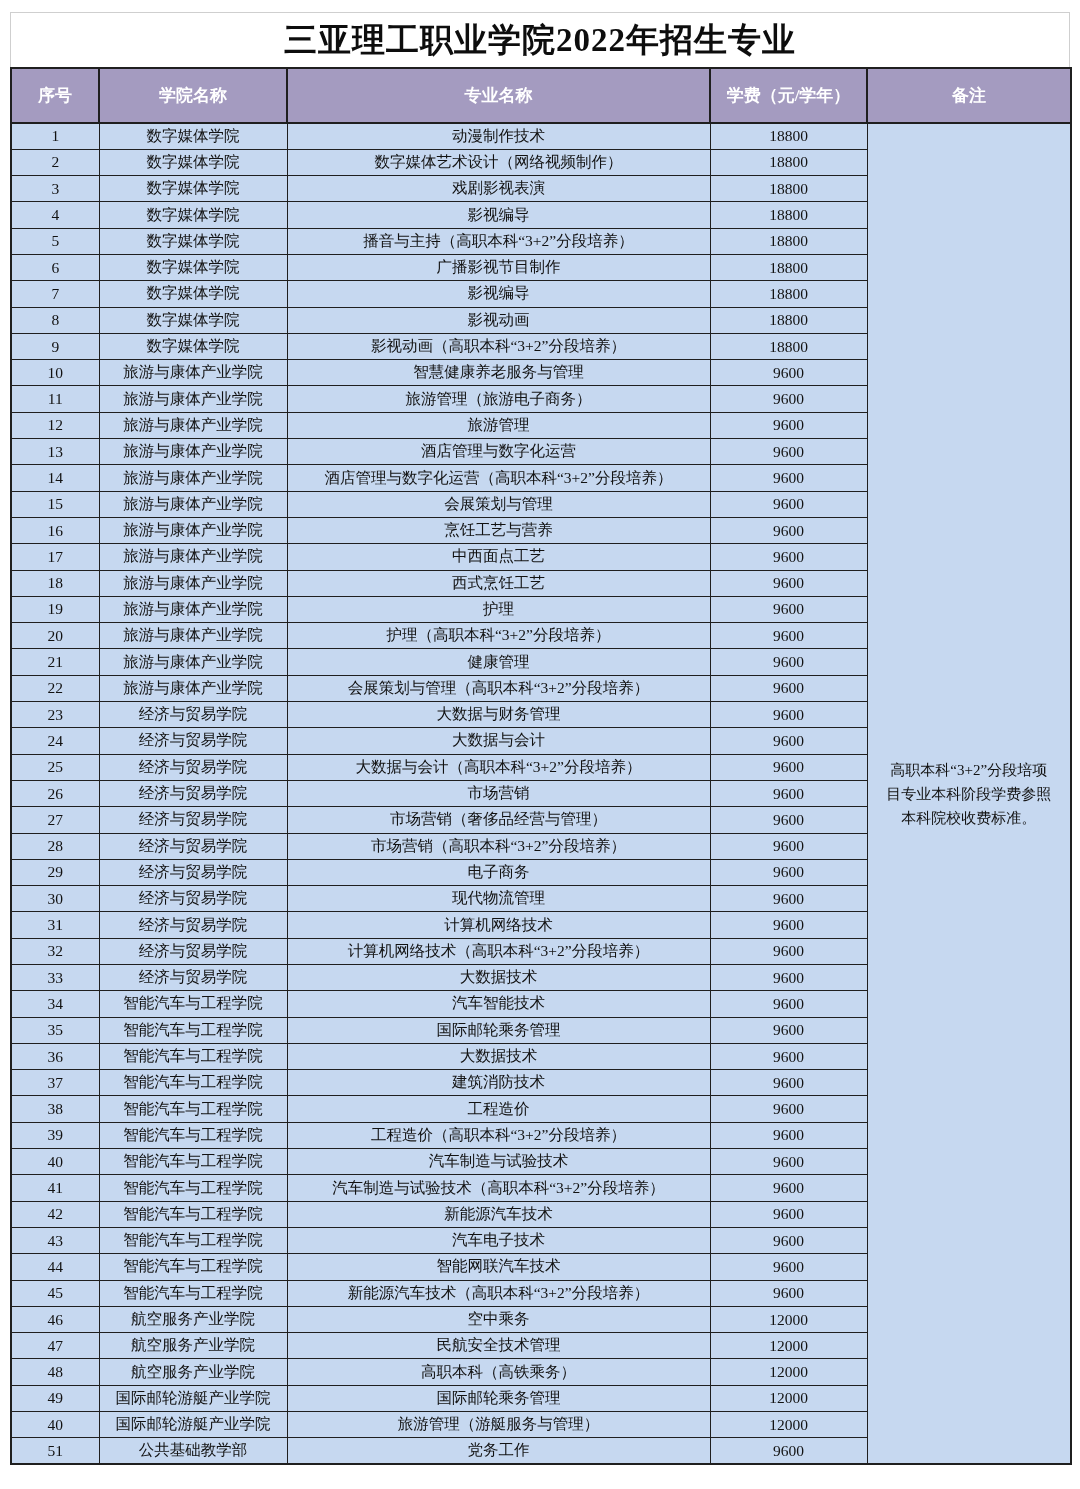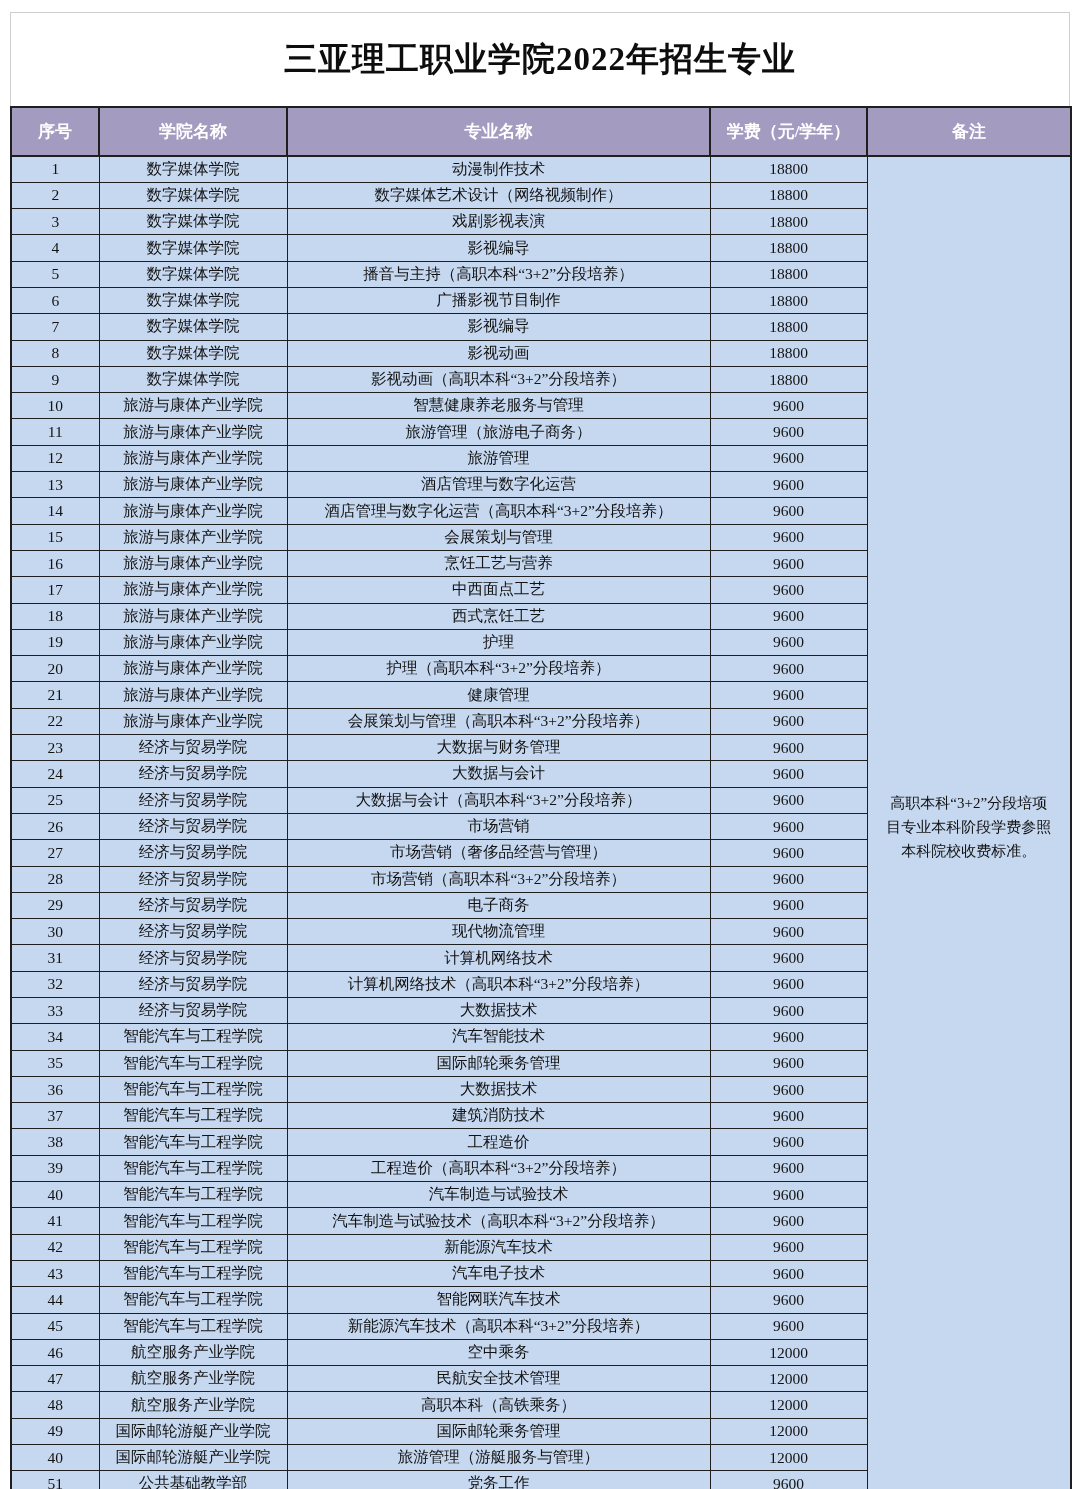--- a/index.html
+++ b/index.html
@@ -4,32 +4,32 @@
 <style>
   html,body { margin:0; padding:0; }
   body {
     width:1080px; height:1489px; background:#ffffff; position:relative;
     font-family:"Liberation Serif","DejaVu Serif",serif;
     -webkit-font-smoothing:antialiased;
   }
   .sheet { position:absolute; left:10px; top:12px; width:1060px; }
 
   .title-box {
-    box-sizing:border-box; height:94px; background:#ffffff;
+    box-sizing:border-box; height:55px; background:#ffffff;
     border:1px solid #cfcfcf; border-bottom:none;
     display:flex; align-items:center; justify-content:center;
     font-size:33px; font-weight:700; color:#0d0d0d; letter-spacing:1px;
   }
 
   table.enroll {
     width:1060px; border-collapse:collapse; table-layout:fixed;
     border:2px solid var(--border,#1f1f1f);
   }
   table.enroll th {
-    box-sizing:border-box; height:49px;
+    box-sizing:border-box; height:55px;
     background:var(--header-bg,#a49bc0); color:var(--header-text,#ffffff);
     font-size:17px; font-weight:700; text-align:center;
     border:2px solid var(--border,#1f1f1f); padding:0 11px;
   }
   table.enroll td {
     box-sizing:border-box; height:26.3px;
     background:var(--row-bg,#c6d8f0); color:#121212;
     font-size:15.5px; text-align:center; vertical-align:middle;
     border:1px solid var(--border,#1f1f1f);
     padding:0 4px; overflow:hidden; white-space:nowrap;

